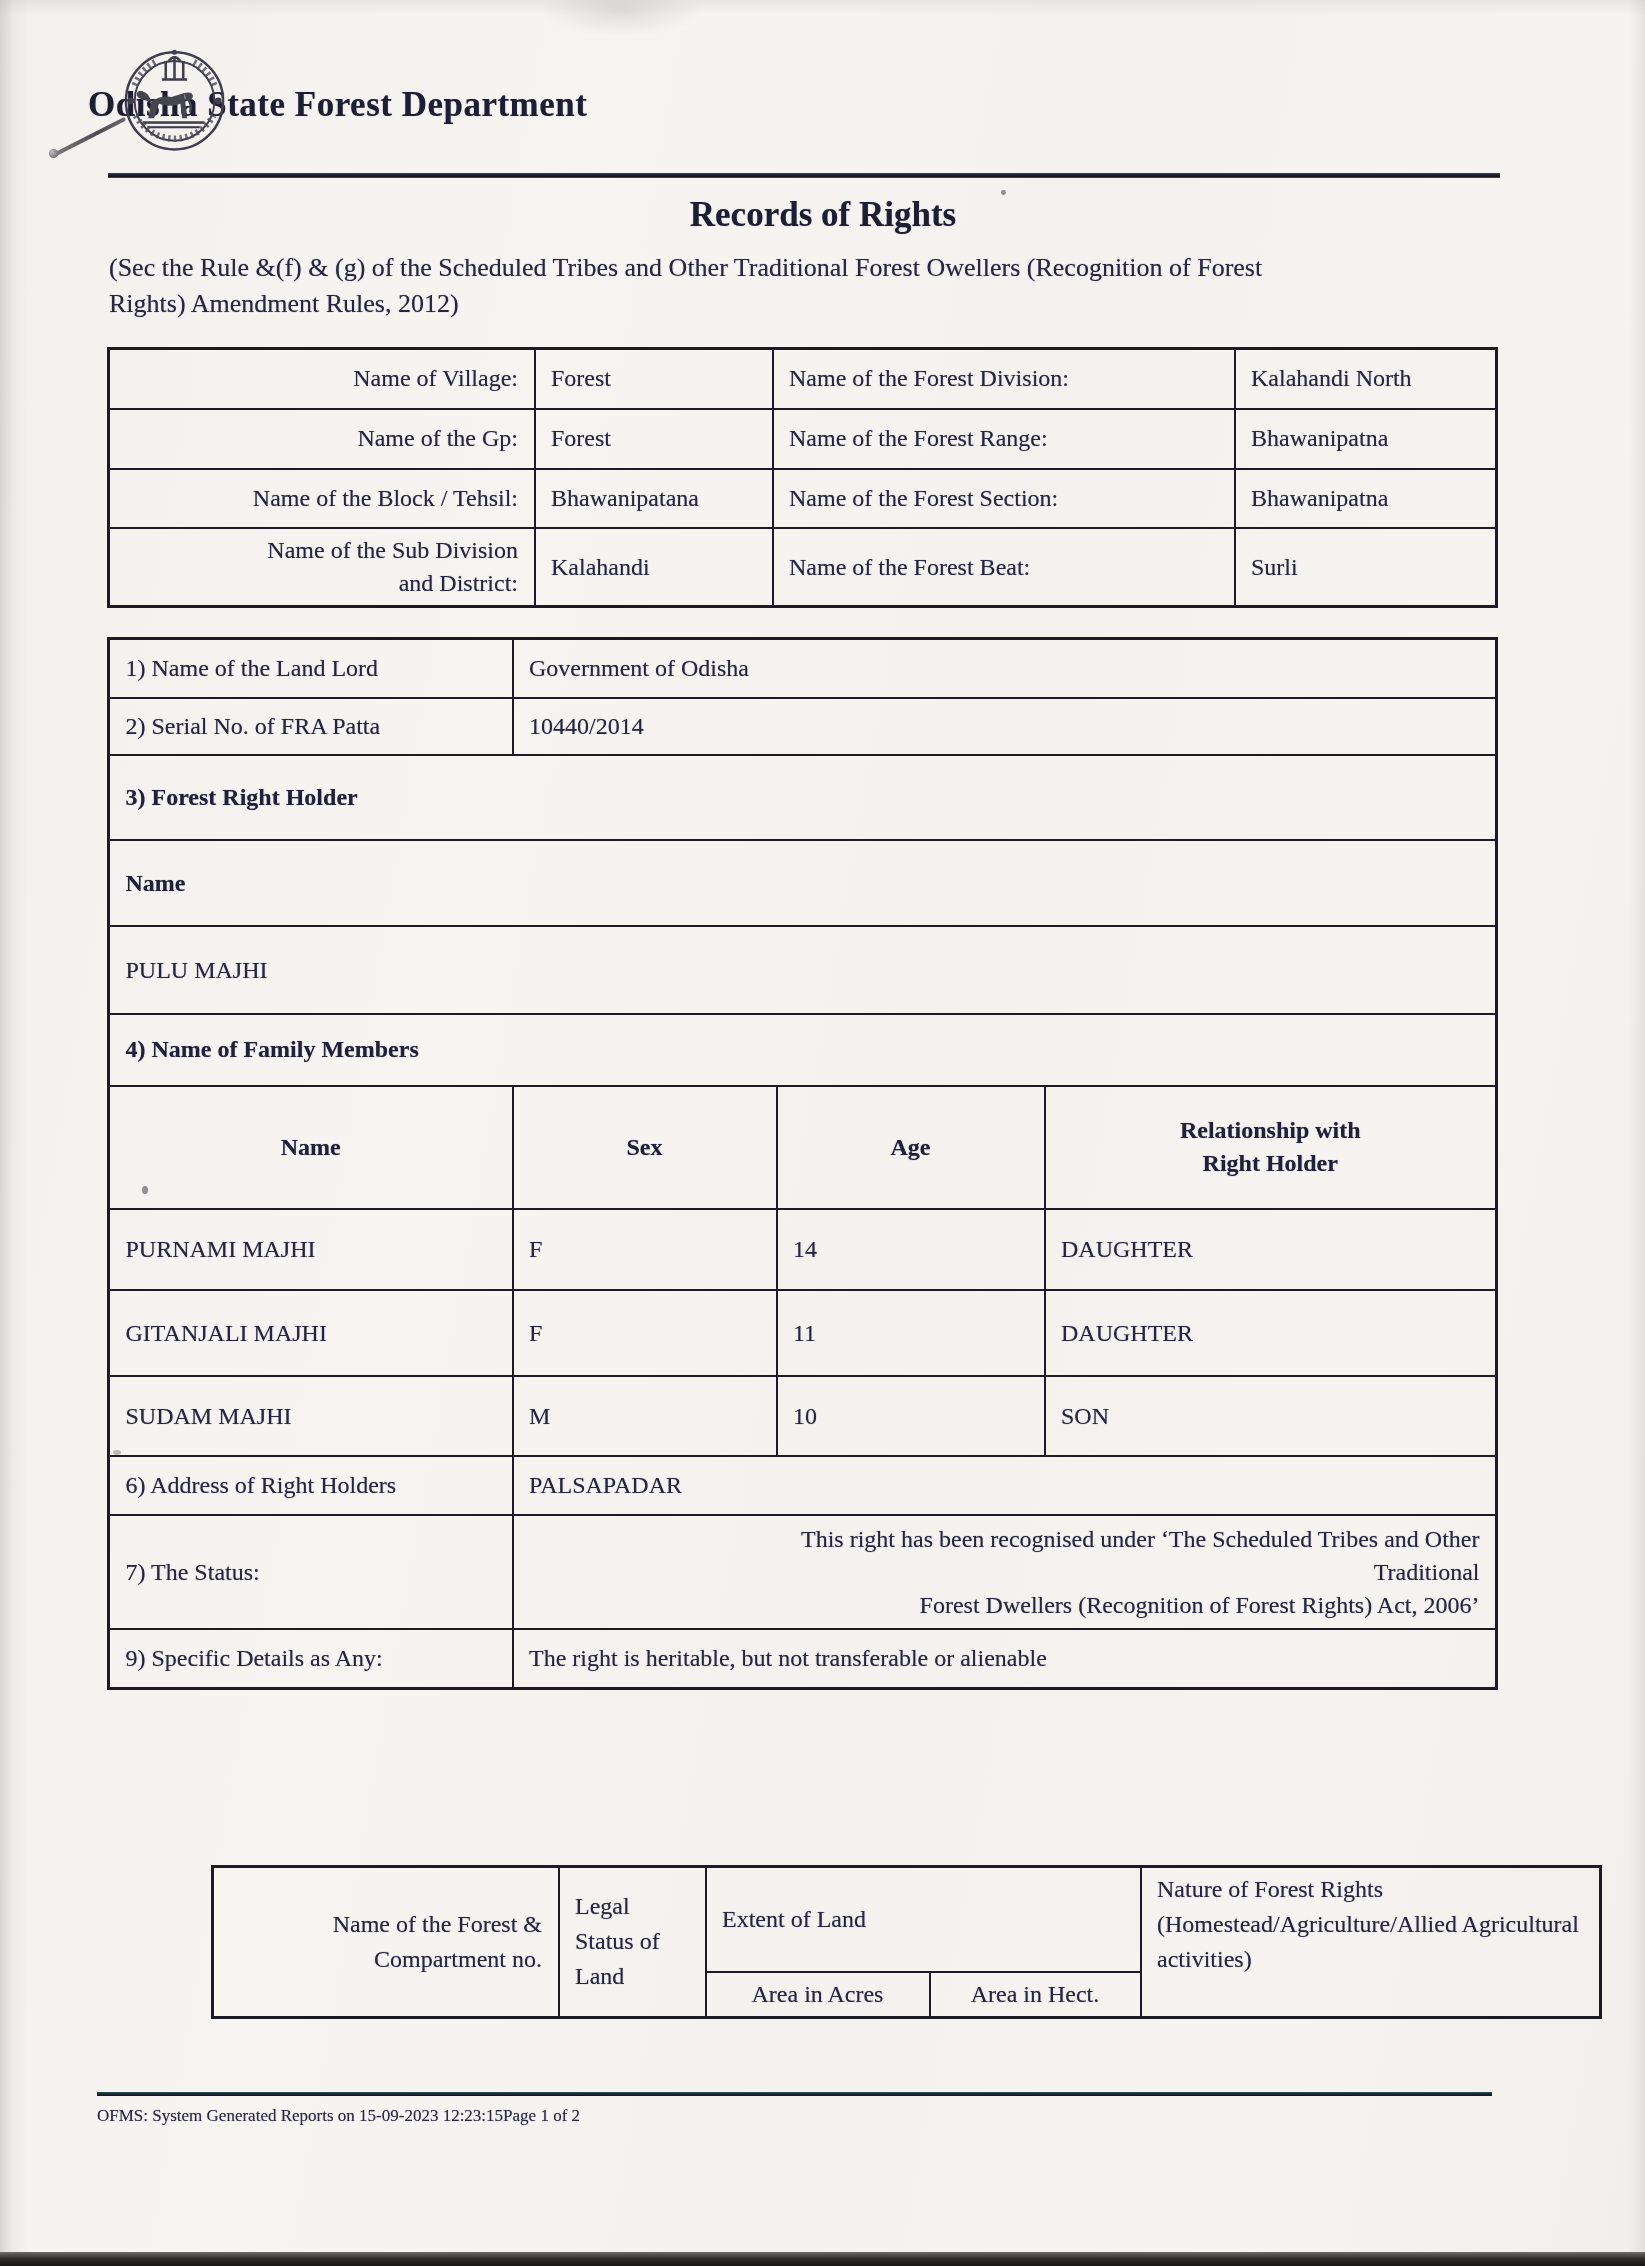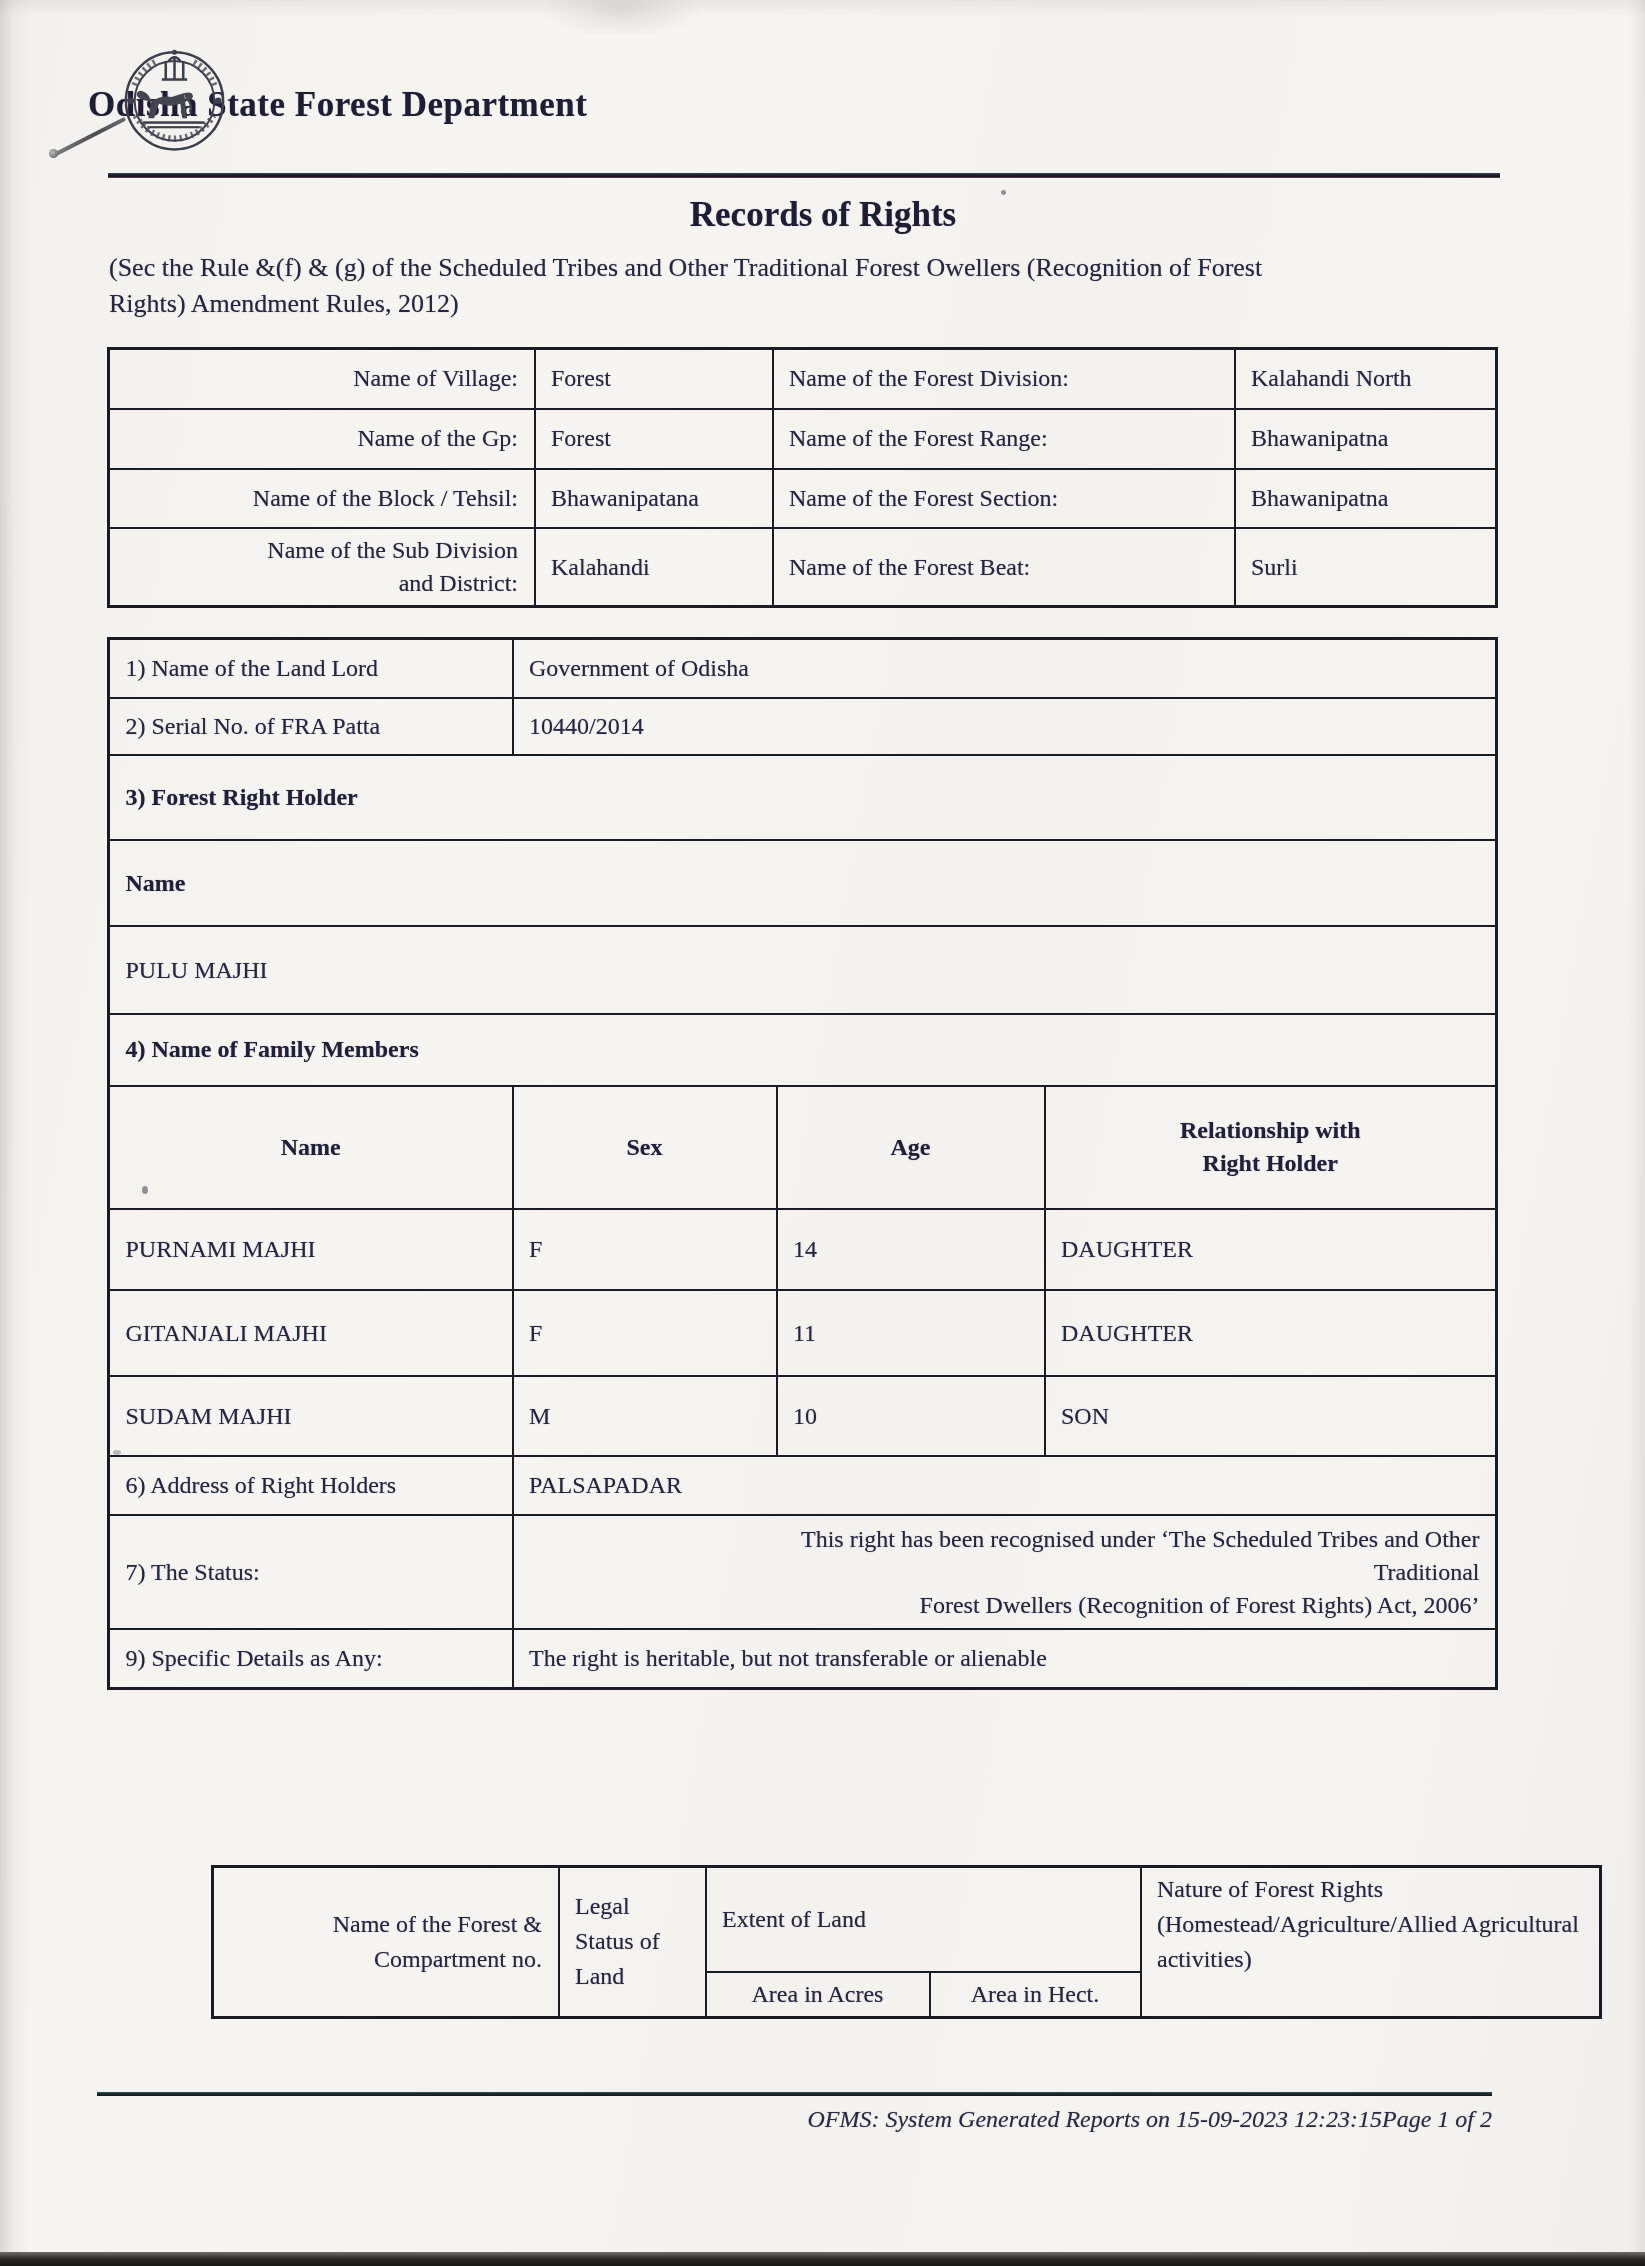--- a/index.html
+++ b/index.html
@@ -34,21 +34,21 @@
 
   .emblem { position:absolute; left:118px; top:29px; }
   .pin { position:absolute; left:54px; top:153px; width:80px; height:3.9px;
     background:linear-gradient(to right,#7d7d7d,#4c4c52 60%,#6a6a70); transform:rotate(-27deg); transform-origin:left center; border-radius:1.9px; }
   .pin-head { position:absolute; left:49px; top:149px; width:8.7px; height:8.7px; border-radius:50%;
     background:radial-gradient(circle at 35% 35%, #bdbdbd, #55555c); }
 
   .speck { position:absolute; border-radius:50%; background:rgba(60,60,75,.55); }
   .footer { position:absolute; top:2092px; left:97px; width:1395px; }
   .footer-rule { height:2.9px; background:linear-gradient(to bottom,#27323a,#14141c); border-top:1px solid rgba(45,115,115,.55); }
-  .footer-row { display:flex; justify-content:flex-end; margin-top:9.7px; font-style:italic; font-size:24px; color:#2a2a44; }
+  .footer-row { display:flex; justify-content:flex-start; margin-top:9.7px; font-size:17px; color:#2a2a44; }
   .bottom-band { position:absolute; left:0; bottom:0; width:100%; height:14.6px;
     background:linear-gradient(to top,#121212,#2d2c2a 55%,#6e6c68); }
 
   
   .vr1 td{height:50px}.vr2 td{height:50px}.vr3 td{height:50px}.vr4 td{height:68px}
   .mr1 td{height:49px}.mr2 td{height:47px}
   .mr3 td{height:76px}.mr4 td{height:76px}.mr5 td{height:78px}.mr6 td{height:62px}
   .mr7 th{height:113px}
   .mr8 td{height:72px}.mr9 td{height:76px}.mr10 td{height:70px}
   .mr11 td{height:49px}.mr12 td{height:49px}.mr13 td{height:105px}.mr14 td{height:50px}.mr15 td{height:49px}

